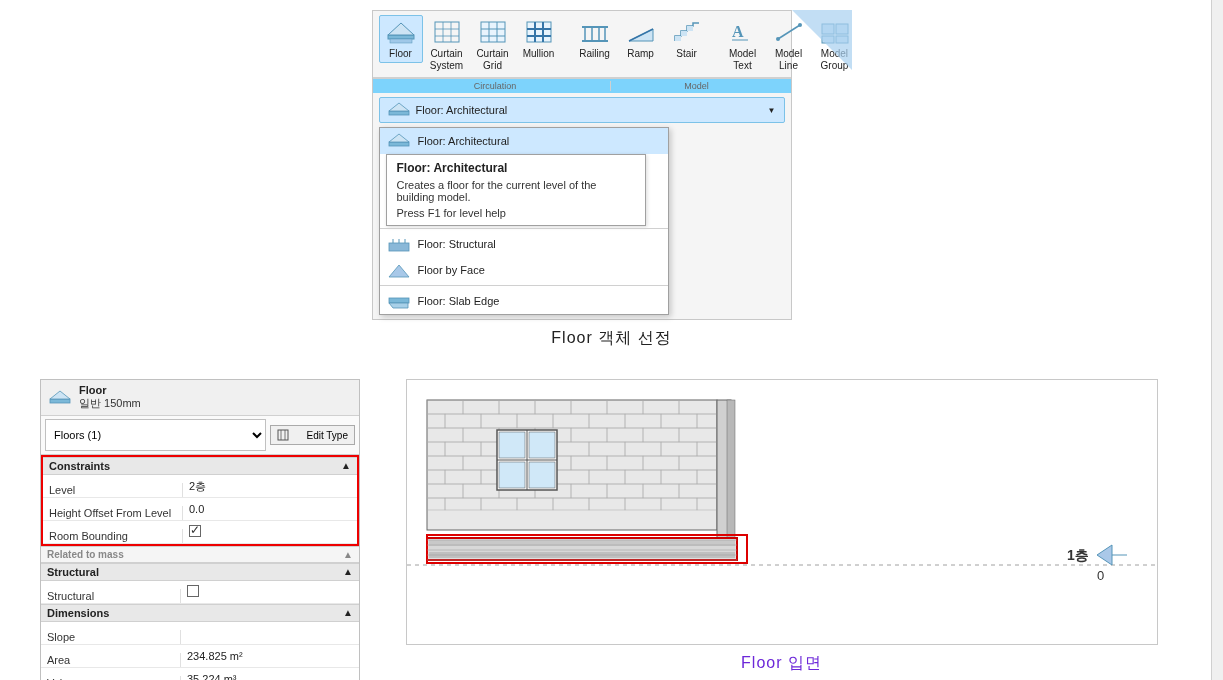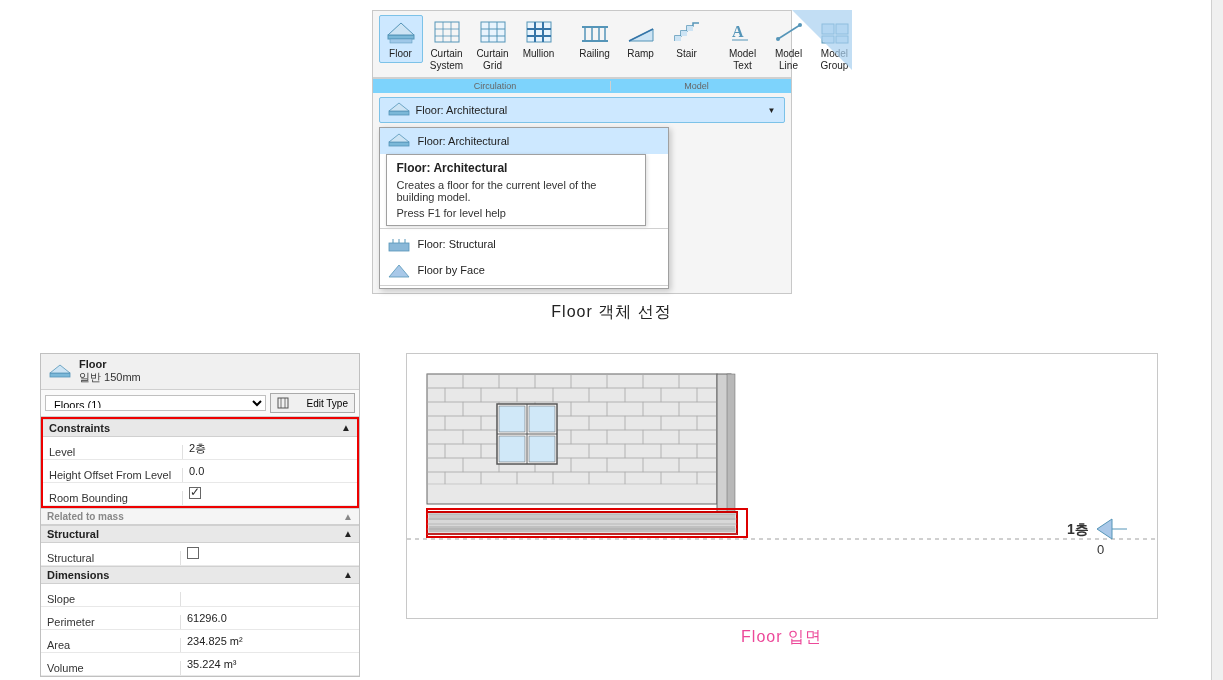--- a/index.html
+++ b/index.html
@@ -213,21 +213,21 @@
       border-bottom: 1px solid #d0d0d0;
       background: #fafafa;
     }
 
     .prop-selector {
       flex: 1;
       font-size: 11px;
       border: 1px solid #c0c0c0;
       padding: 2px 4px;
       background: white;
-      height: 16px;
+      height: 32px;
     }
 
     .prop-edit-type-btn {
       font-size: 10px;
       padding: 1px 6px;
       border: 1px solid #aaa;
       background: #f0f0f0;
       cursor: pointer;
       white-space: nowrap;
       height: 20px;
@@ -274,21 +274,21 @@
     }
 
     .constraints-section {
       border: 2px solid #e00;
     }
 
     
     .panel-caption {
       font-size: 16px;
       text-align: center;
-      color: #ec4899;
+      color: #6d28d9;
       margin-top: 8px;
       letter-spacing: 1px;
     }
 
     
     .floor-elevation-container {
       flex: 1;
       background: white;
       border: 1px solid #c8c8c8;
       position: relative;
@@ -506,20 +506,27 @@
 
         <div class="dropdown-item">
           <svg width="22" height="18" viewBox="0 0 22 18">
             <polygon points="1,16 11,4 21,16" fill="#a8c8e8" stroke="#5595b8" stroke-width="0.8"></polygon>
           </svg>
           <span>Floor by Face</span>
         </div>
 
         <div class="dropdown-separator"></div>
 
+        <div class="dropdown-item">
+          <svg width="22" height="18" viewBox="0 0 22 18">
+            <rect x="1" y="6" width="20" height="5" fill="#7bb8d8" stroke="#5595b8" stroke-width="0.8"></rect>
+            <polygon points="1,11 5,16 20,16 20,11" fill="#a8d0e8" stroke="#5595b8" stroke-width="0.8"></polygon>
+          </svg>
+          <span>Floor: Slab Edge</span>
+        </div>
       </div>
     </div>
 
     <div style="position:relative; width:60px; height:60px; margin-top:0;">
       <svg width="60" height="60" viewBox="0 0 60 60">
         <polygon points="0,0 60,0 60,60" fill="#a8d0f0" opacity="0.7"></polygon>
       </svg>
     </div>
   </div>
 
@@ -601,24 +608,20 @@
       <div>
         <div class="prop-section-header">
           <span>Dimensions</span>
           <span style="font-size:10px;">▲</span>
         </div>
         <div class="prop-row">
           <div class="prop-row-label">Slope</div>
           <div class="prop-row-value"></div>
         </div>
         <div class="prop-row">
-          <div class="prop-row-label">Perimeter</div>
-          <div class="prop-row-value">61296.0</div>
-        </div>
-        <div class="prop-row">
           <div class="prop-row-label">Area</div>
           <div class="prop-row-value">234.825 m²</div>
         </div>
         <div class="prop-row">
           <div class="prop-row-label">Volume</div>
           <div class="prop-row-value">35.224 m³</div>
         </div>
 
       </div>
 

